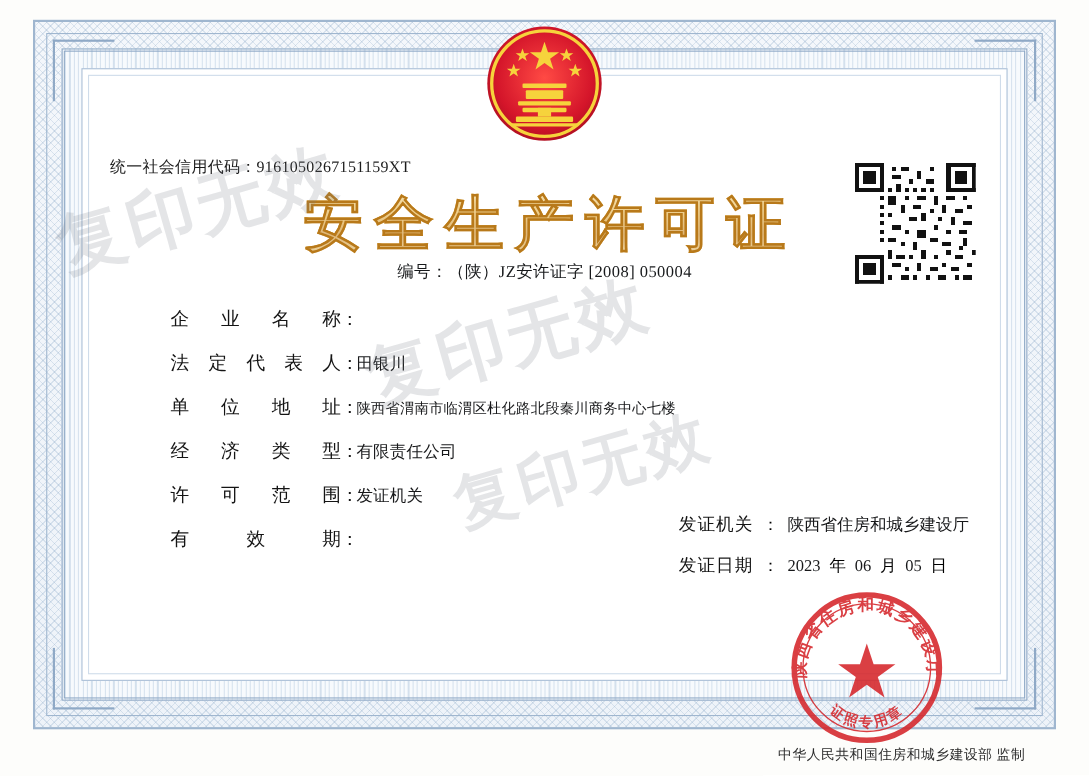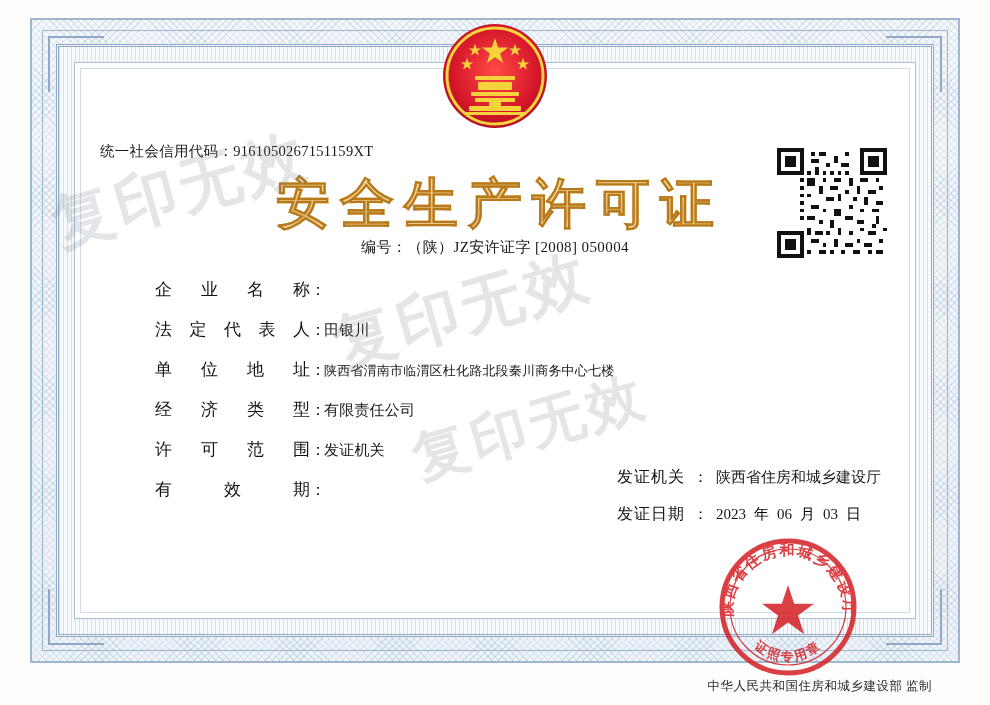--- a/index.html
+++ b/index.html
@@ -506,21 +506,21 @@
         <span class="issuer-colon">：</span>
         <span class="issuer-value">陕西省住房和城乡建设厅</span>
       </div>
       <div class="issuer-row">
         <span class="issuer-label">发证日期</span>
         <span class="issuer-colon">：</span>
         <span class="issuer-value date-val">2023</span>
         <span class="date-unit">年</span>
         <span class="issuer-value date-val">06</span>
         <span class="date-unit">月</span>
-        <span class="issuer-value date-val">03</span>
+        <span class="issuer-value date-val">05</span>
         <span class="date-unit">日</span>
       </div>
     </div>
 
   </div>
 
   <div class="seal">
     <svg viewBox="0 0 148 148" width="148" height="148">
       <circle cx="74" cy="74" r="66" fill="none" stroke="#d5252a" stroke-width="5"></circle>
       <circle cx="74" cy="74" r="58" fill="none" stroke="#d5252a" stroke-width="1.2"></circle>

